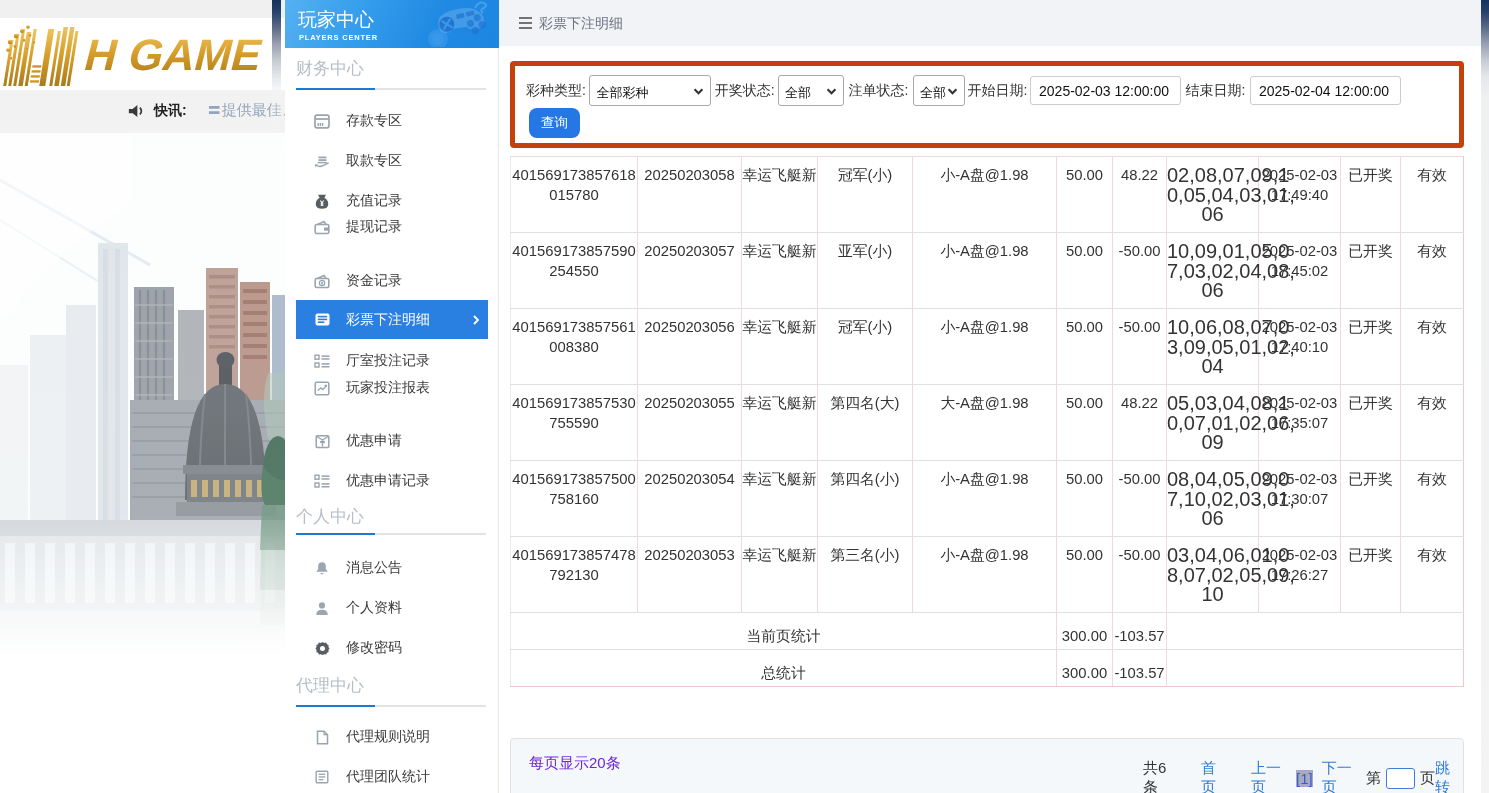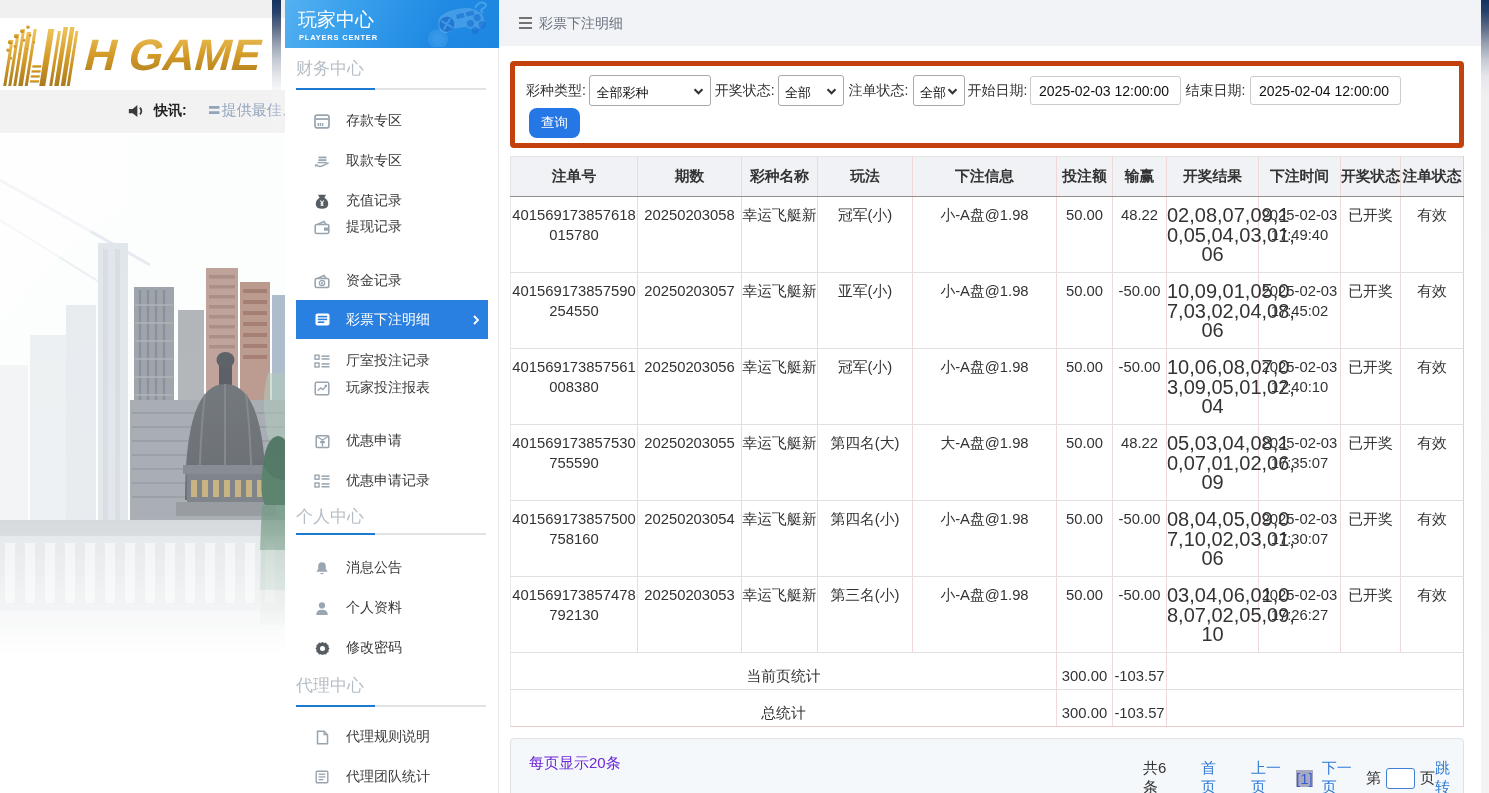--- a/index.html
+++ b/index.html
@@ -548,33 +548,20 @@
           <col style="width:95px">
         <col style="width:144px">
           <col style="width:56px">
           <col style="width:54px">
           <col style="width:92px">
         <col style="width:82px">
           <col style="width:60px">
           <col style="width:63px">
       </colgroup>
       <tbody>
-          <tr>
-        <th>注单号</th>
-            <th>期数</th>
-            <th>彩种名称</th>
-            <th>玩法</th>
-            <th>下注信息</th>
-            <th>投注额</th>
-            <th>输赢</th>
-            <th>开奖结果</th>
-            <th>下注时间</th>
-            <th>开奖状态</th>
-            <th>注单状态</th>
-      </tr>
       <tr class="data">
         <td>401569173857618<br>015780</td>
             <td>20250203058</td>
             <td>幸运飞艇新</td>
             <td>冠军(小)</td>
             <td>小-A盘@1.98</td>
             <td>50.00</td>
             <td>48.22</td>
             <td class="res">02,08,07,09,1<br>0,05,04,03,01,<br>06</td>
             <td>2025-02-03<br>17:49:40</td>

